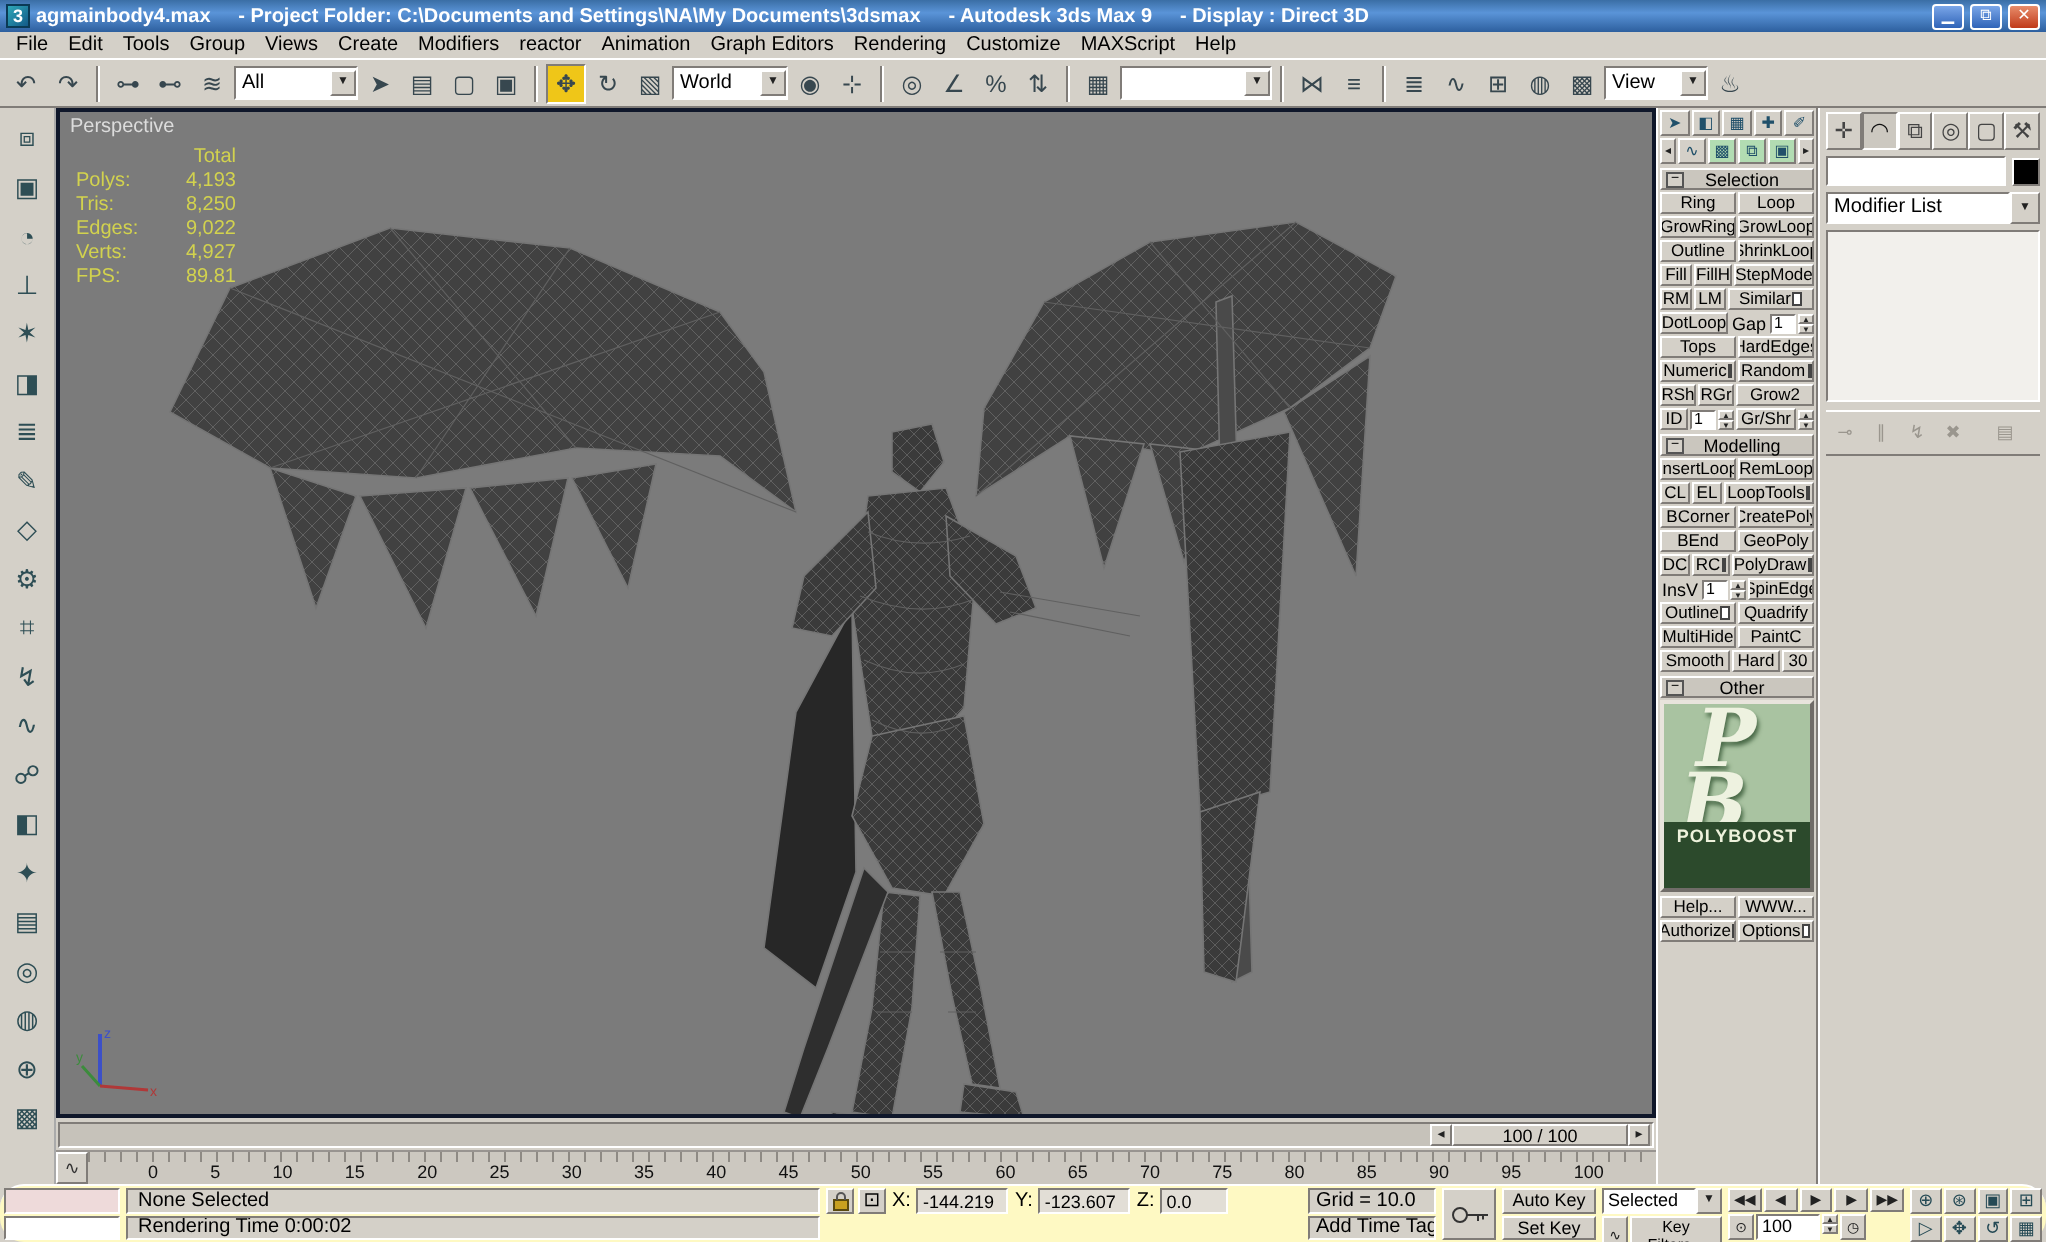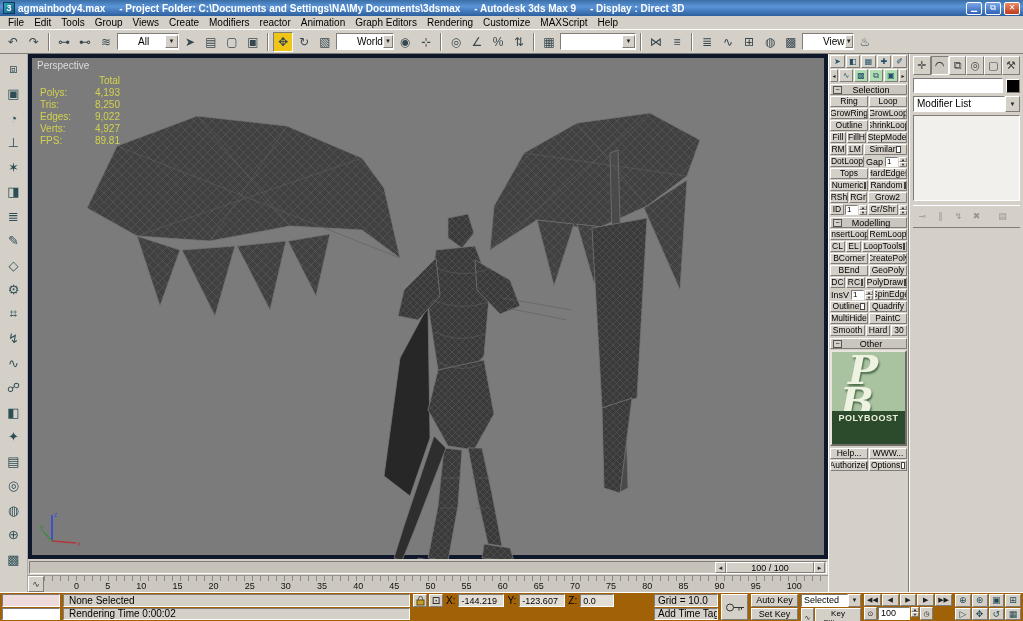--- a/index.html
+++ b/index.html
@@ -18,31 +18,31 @@
   .win-btn.close{background:linear-gradient(#e88c6a,#c03a1a);}
 
   
   .menubar{height:13px;display:flex;align-items:center;padding-left:3px;background:#d4d0c8;}
   .menubar span{padding:0 5px;}
 
   
   .toolbar{height:25px;border-top:1px solid #fff;border-bottom:1px solid #807c78;display:flex;align-items:center;padding:0 3px;gap:1px;background:#d4d0c8;}
   .tb-btn{width:20px;height:20px;display:flex;align-items:center;justify-content:center;font-size:12px;color:#37474f;background:transparent;border:1px solid transparent;}
   .tb-btn.active{background:#efc618;border-color:#807c78 #fff #fff #807c78;}
-  .tb-dd{height:17px;background:#fff;border:1px solid;border-color:#807c78 #fff #fff #807c78;display:flex;align-items:center;justify-content:space-between;padding-left:20px;font-size:10px;}
+  .tb-dd{height:17px;background:#fff;border:1px solid;border-color:#807c78 #fff #fff #807c78;display:flex;align-items:center;justify-content:space-between;padding-left:3px;font-size:10px;}
   .dd-arrow{width:13px;height:13px;background:#d4d0c8;border:1px solid;border-color:#fff #807c78 #807c78 #fff;font-size:6px;line-height:11px;text-align:center;color:#222;}
   .tb-sep{width:2px;height:18px;border-left:1px solid #807c78;border-right:1px solid #fff;margin:0 3px;}
 
   
   .main{display:flex;height:538px;}
   .left-tb{width:28px;display:flex;flex-direction:column;align-items:center;padding-top:3px;border-right:1px solid #aaa;}
   .lt-btn{width:24px;height:24.5px;display:flex;align-items:center;justify-content:center;font-size:13px;color:#2e4e55;background:transparent;border:none;}
 
   .center-col{width:800px;display:flex;flex-direction:column;}
-  .viewport{position:relative;height:505px;background:#7b7b7b;border:4px solid #0f172a;}
+  .viewport{position:relative;height:505px;background:#7b7b7b;border:2px solid #0f172a;}
   .vp-label{position:absolute;top:2px;left:5px;color:#dcdcdc;}
   .vp-stats{position:absolute;top:17px;left:8px;color:#d2d24e;line-height:12px;}
   .stat-row{display:flex;}
   .stat-label{width:38px;}
   .stat-val{width:42px;text-align:right;}
   .stat-total{margin-left:38px;width:42px;text-align:right;}
   .fps-row{}
   .axis{position:absolute;left:8px;bottom:6px;}
 
   
@@ -88,21 +88,21 @@
   .name-row{display:flex;gap:3px;align-items:center;margin:3px 0;}
   .name-field{flex:1;height:15px;}
   .color-swatch{width:14px;height:14px;background:#000;border:1px solid;border-color:#fff #807c78 #807c78 #fff;}
   .mod-dd{display:flex;height:16px;margin:3px 0;}
   .mod-dd .val{flex:1;background:#fff;border:1px solid;border-color:#807c78 #fff #fff #807c78;padding:1px 0 0 3px;font-size:10px;}
   .stack-box{height:86px;background:#f2f0ec;border:1px solid;border-color:#807c78 #fff #fff #807c78;margin:2px 0 4px;}
   .stack-tools{display:flex;gap:3px;align-items:center;border-top:1px solid #fff;padding:3px 2px 4px;border-bottom:1px solid #807c78;}
   .st-btn{width:15px;height:14px;font-size:9px;color:#9a968e;background:transparent;border:none;}
 
   
-  .statusbar{height:29px;border-top:1px solid #fff;display:flex;gap:3px;padding:1px 2px;background:#a16207;}
+  .statusbar{height:29px;border-top:1px solid #fff;display:flex;gap:3px;padding:1px 2px;background:#fef9c3;border-radius:12px;}
   .sb-col{display:flex;flex-direction:column;gap:1px;}
   .sb-row{display:flex;gap:2px;flex:1;align-items:stretch;}
   .listener{width:58px;}
   .lst-pink{flex:1;background:#eedada;border:1px solid;border-color:#807c78 #fff #fff #807c78;}
   .lst-white{flex:1;background:#fff;border:1px solid;border-color:#807c78 #fff #fff #807c78;}
   .prompt-col{flex:1;}
   .sb-field{flex:1;display:flex;align-items:center;padding-left:5px;background:#d4d0c8;border:1px solid;border-color:#807c78 #fff #fff #807c78;overflow:hidden;white-space:nowrap;}
   .coord-col{width:238px;}
   .mini-btn{width:14px;display:flex;align-items:center;justify-content:center;background:#d4d0c8;border:1px solid;border-color:#fff #807c78 #807c78 #fff;padding:0;}
   .coord-lbl{display:flex;align-items:center;padding:0 1px;}

